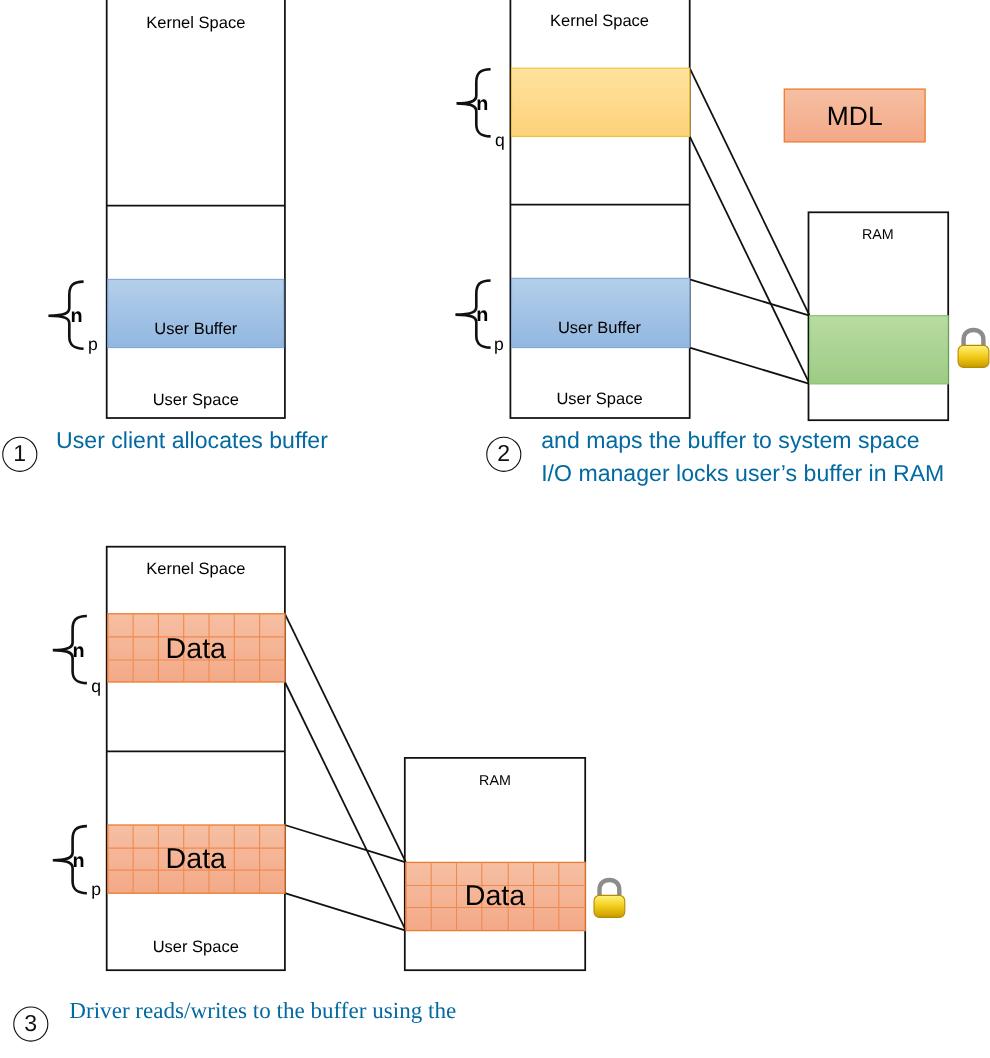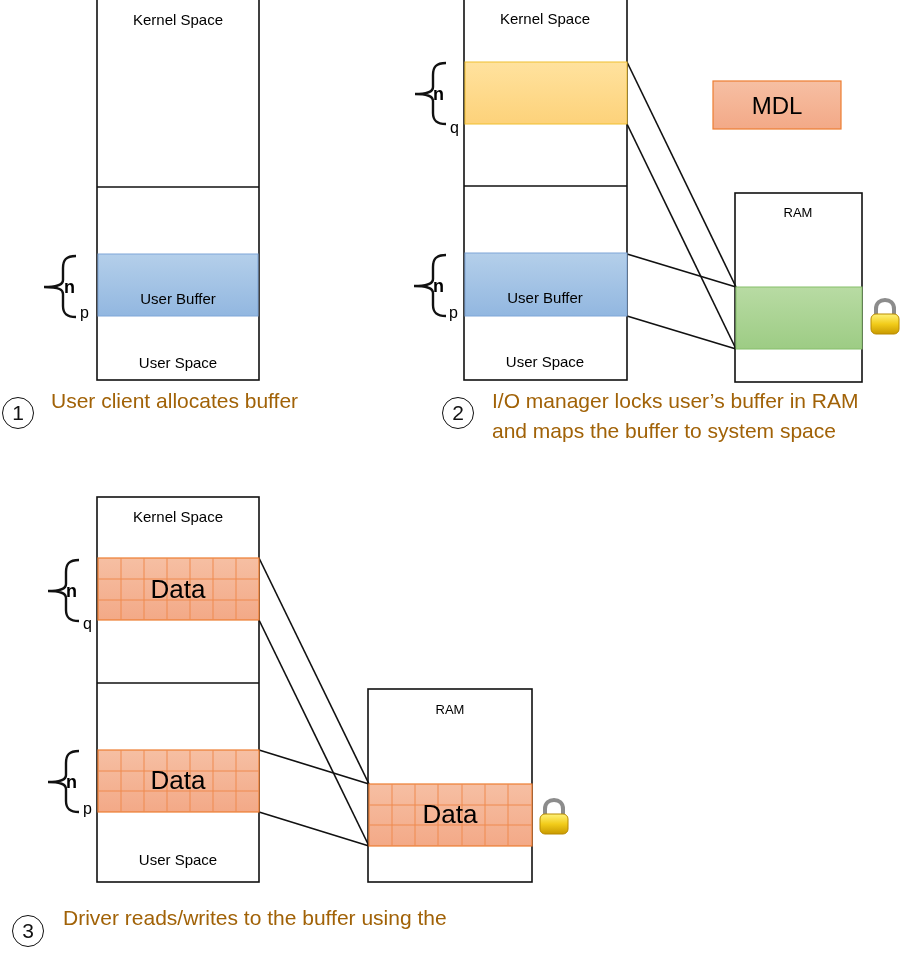--- a/index.html
+++ b/index.html
@@ -1,19 +1,19 @@
 <!DOCTYPE html>
 <html><head>
 <meta charset="utf-8">
 <style>
   html, body { margin:0; padding:0; background:#ffffff; }
   body { width:900px; height:962px; position:relative; overflow:hidden; font-family:"Liberation Sans", "DejaVu Sans", sans-serif; color:#111; }
   svg { position:absolute; left:0; top:0; }
   .lbl { font-family:"Liberation Sans", "DejaVu Sans", sans-serif; }
-  .cap { position:absolute; font-family:"Liberation Sans", "DejaVu Sans", sans-serif; font-size:21px; line-height:30px; color:#a16207; }
+  .cap { position:absolute; font-family:"Liberation Sans", "DejaVu Sans", sans-serif; font-size:21px; line-height:30px; color:#0369a1; }
   .num { position:absolute; width:30px; height:30px; border:1.6px solid #111; border-radius:50%; font-family:"Liberation Sans", sans-serif; font-size:21px; line-height:30px; text-align:center; color:#111; }
 </style>
 </head>
 <body>
 
 <svg width="900" height="962" viewBox="0 0 900 962">
   <defs>
     <linearGradient id="gBlue" x1="0" y1="0" x2="0" y2="1">
       <stop offset="0" stop-color="#b4cfea"></stop>
         <stop offset="1" stop-color="#92b7e0"></stop>
@@ -164,20 +164,20 @@
   </g>
 </svg>
 
 <div class="num" style="left:2px; top:397px;">1</div>
 <div class="cap" style="left:51px; top:386px;">
   <div>User client allocates buffer</div>
 </div>
 
 <div class="num" style="left:442px; top:397px;">2</div>
 <div class="cap" style="left:492px; top:386px;">
+  <div>and maps the buffer to system space</div>
   <div>I/O manager locks user’s buffer in RAM</div>
-  <div>and maps the buffer to system space</div>
 </div>
 
 <div class="num" style="left:12px; top:915px;">3</div>
-<div class="cap" style="left:63px; top:903px;">
+<div class="cap" style="left:63px; top:903px;font-family:Liberation Serif, serif;">
   <div>Driver reads/writes to the buffer using the</div>
 </div>
 
 </body></html>

